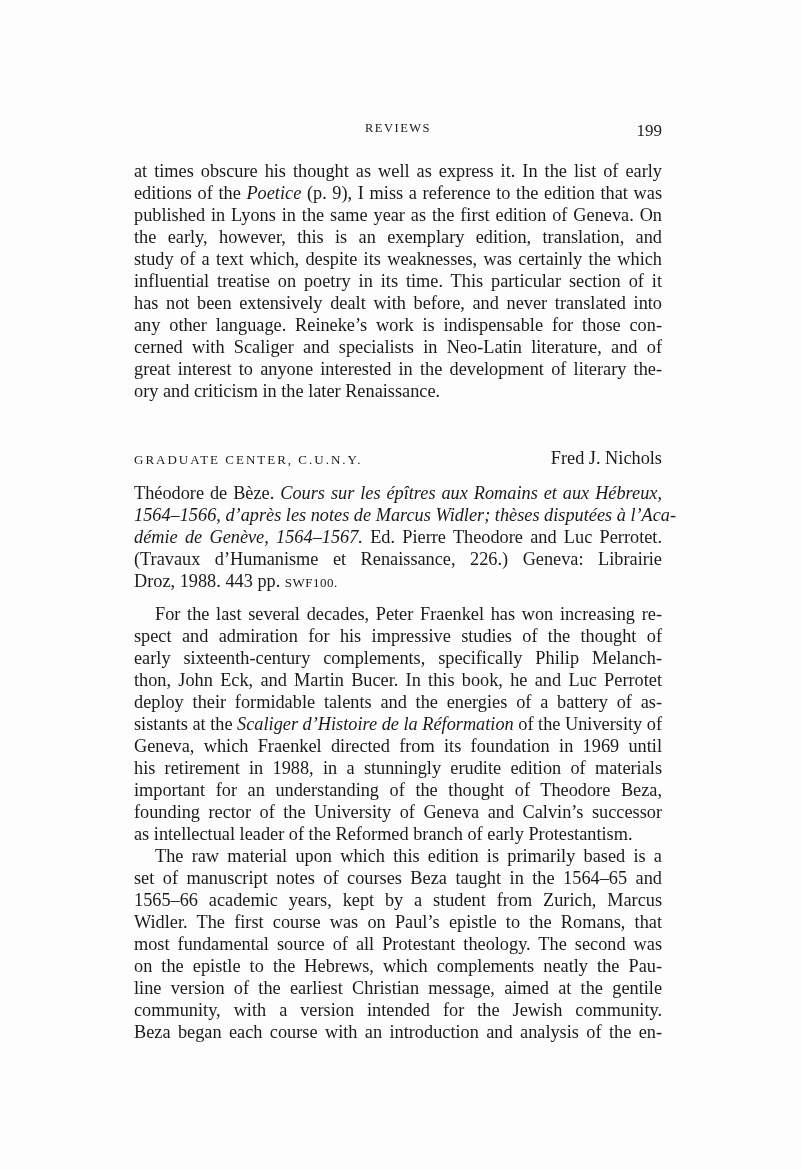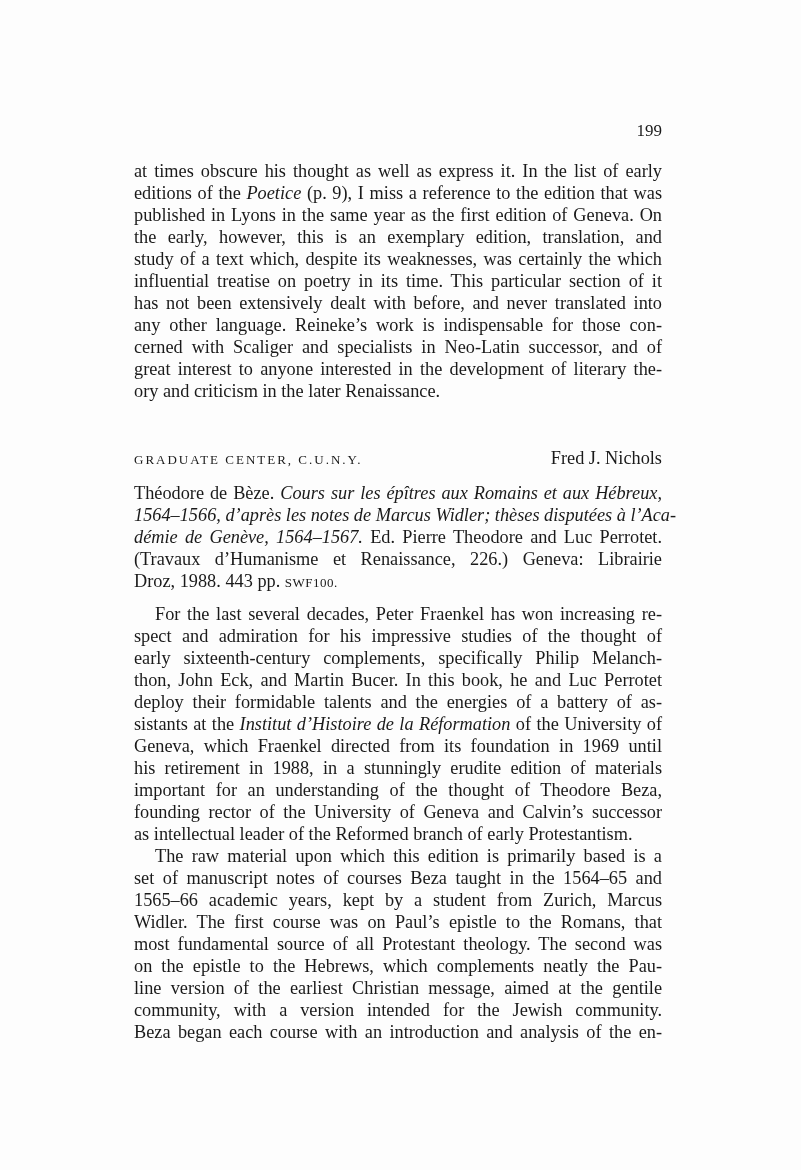--- a/index.html
+++ b/index.html
@@ -17,33 +17,34 @@
   .sig .author { position: absolute; right: 0; top: 0; }
   i { font-style: italic; }
   .sc { font-size: 13px; letter-spacing: 0.5px; }
 </style>
 </head>
 <body>
 
 <div class="page serif">
 
   <div class="running-head">
+    <span class="title">REVIEWS</span>
     <span class="pageno">199</span>
   </div>
 
   <div>
     <div class="line" style="top:160px">at times obscure his thought as well as express it. In the list of early</div>
     <div class="line" style="top:182px"><span>editions of the </span><i>Poetice</i><span> (p. 9), I miss a reference to the edition that was</span></div>
     <div class="line" style="top:204px">published in Lyons in the same year as the first edition of Geneva. On</div>
     <div class="line" style="top:226px">the early, however, this is an exemplary edition, translation, and</div>
     <div class="line" style="top:248px">study of a text which, despite its weaknesses, was certainly the which</div>
     <div class="line" style="top:270px">influential treatise on poetry in its time. This particular section of it</div>
     <div class="line" style="top:292px">has not been extensively dealt with before, and never translated into</div>
     <div class="line" style="top:314px">any other language. Reineke’s work is indispensable for those con-</div>
-    <div class="line" style="top:336px">cerned with Scaliger and specialists in Neo-Latin successor, and of</div>
+    <div class="line" style="top:336px">cerned with Scaliger and specialists in Neo-Latin literature, and of</div>
     <div class="line" style="top:358px">great interest to anyone interested in the development of literary the-</div>
     <div class="line last" style="top:380px">ory and criticism in the later Renaissance.</div>
     <div class="sig" style="top:403px">
       <span class="affil">GRADUATE CENTER, C.U.N.Y.</span>
       <span class="author">Fred J. Nichols</span>
     </div>
   </div>
 
   <div>
     <div class="line" style="top:482px"><span>Théodore de Bèze. </span><i>Cours sur les épîtres aux Romains et aux Hébreux,</i></div>
@@ -52,21 +53,21 @@
     <div class="line" style="top:548px">(Travaux d’Humanisme et Renaissance, 226.) Geneva: Librairie</div>
     <div class="line last" style="top:570px"><span>Droz, 1988. 443 pp. </span><span class="sc">SWF100.</span></div>
   </div>
 
   <div>
     <div class="line indent" style="top:603px">For the last several decades, Peter Fraenkel has won increasing re-</div>
     <div class="line" style="top:625px">spect and admiration for his impressive studies of the thought of</div>
     <div class="line" style="top:647px">early sixteenth-century complements, specifically Philip Melanch-</div>
     <div class="line" style="top:669px">thon, John Eck, and Martin Bucer. In this book, he and Luc Perrotet</div>
     <div class="line" style="top:691px">deploy their formidable talents and the energies of a battery of as-</div>
-    <div class="line" style="top:713px"><span>sistants at the </span><i>Institut d’Histoire de la Réformation</i><span> of the University of</span></div>
+    <div class="line" style="top:713px"><span>sistants at the </span><i>Scaliger d’Histoire de la Réformation</i><span> of the University of</span></div>
     <div class="line" style="top:735px">Geneva, which Fraenkel directed from its foundation in 1969 until</div>
     <div class="line" style="top:757px">his retirement in 1988, in a stunningly erudite edition of materials</div>
     <div class="line" style="top:779px">important for an understanding of the thought of Theodore Beza,</div>
     <div class="line" style="top:801px">founding rector of the University of Geneva and Calvin’s successor</div>
     <div class="line last" style="top:823px">as intellectual leader of the Reformed branch of early Protestantism.</div>
   </div>
 
   <div>
     <div class="line indent" style="top:845px">The raw material upon which this edition is primarily based is a</div>
     <div class="line" style="top:867px">set of manuscript notes of courses Beza taught in the 1564–65 and</div>

